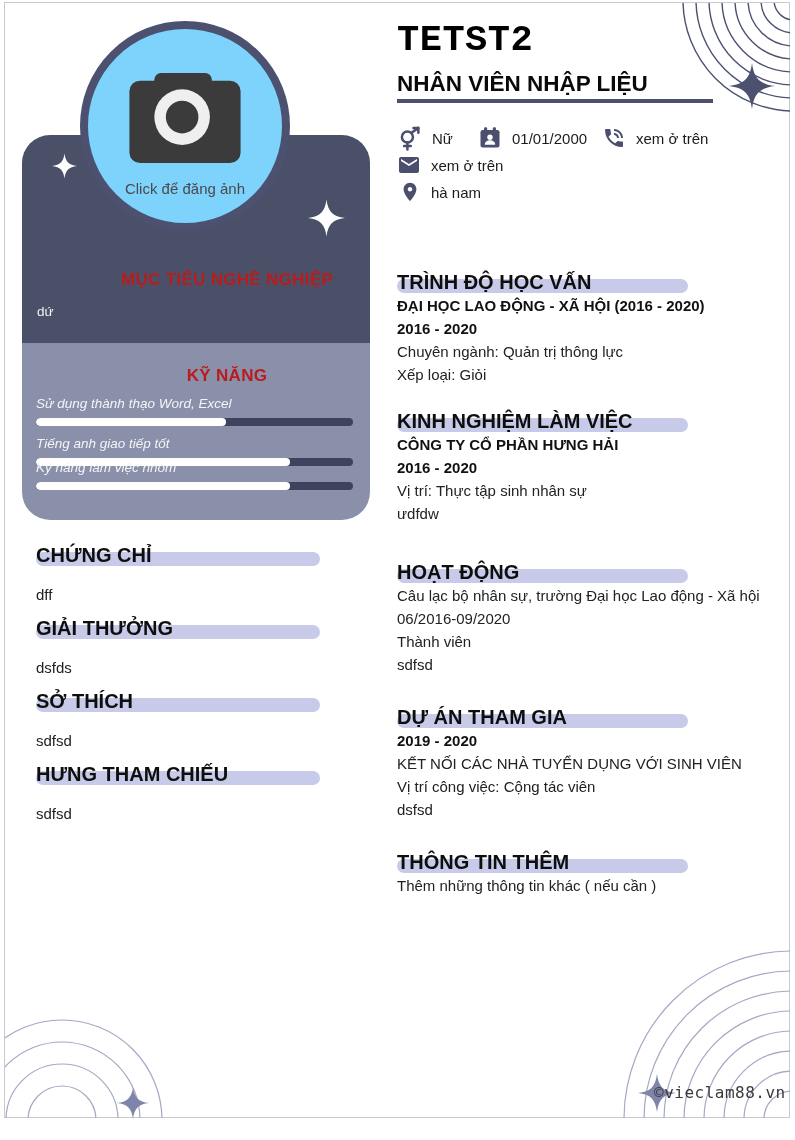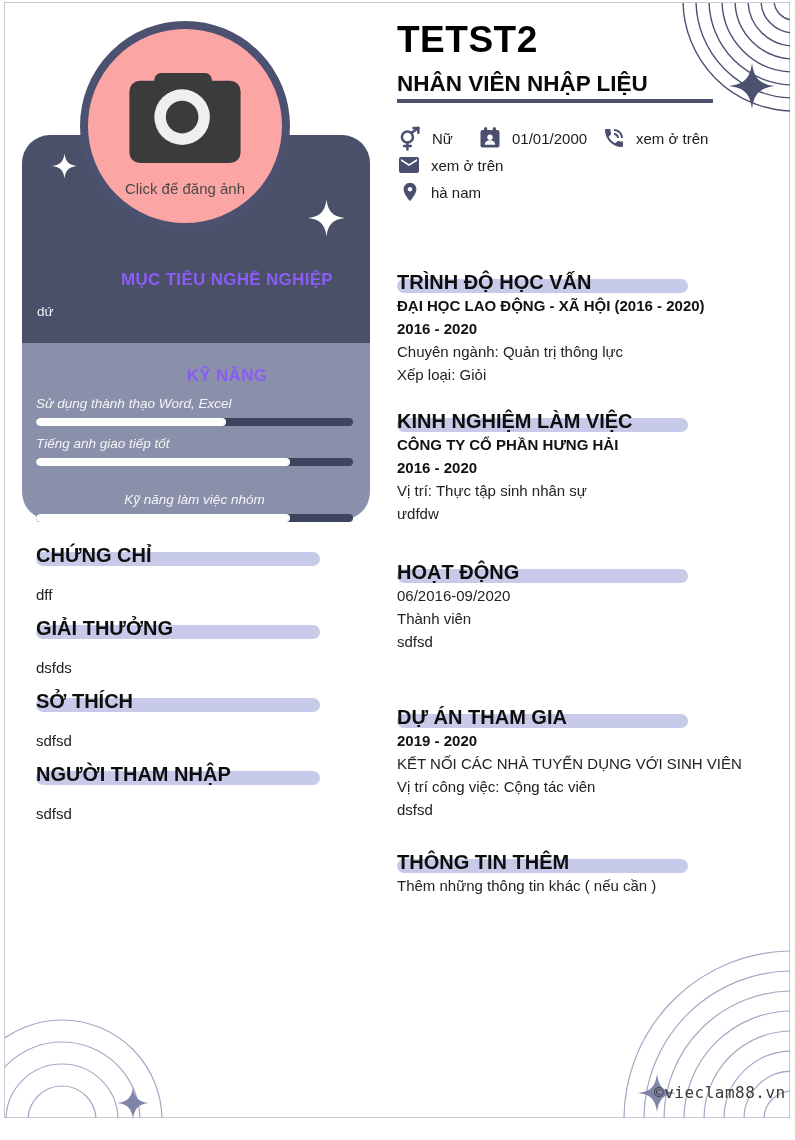--- a/index.html
+++ b/index.html
@@ -8,43 +8,43 @@
   .page-border { position:absolute; left:4px; top:2px; width:786px; height:1116px; border:1px solid #c9cacd; pointer-events:none; }
   svg { display:block; }
 
   
   .deco { position:absolute; pointer-events:none; }
 
   
   .panel-dark  { position:absolute; left:22px; top:135px; width:348px; height:208px; background:#4b5069; border-radius:28px 28px 0 0; }
   .panel-light { position:absolute; left:22px; top:343px; width:348px; height:177px; background:#8a90aa; border-radius:0 0 28px 28px; }
 
-  .photo { position:absolute; left:80px; top:21px; width:210px; height:210px; background:#fca5a5; border:8px solid #4c5170; border-radius:50%; cursor:pointer; }
+  .photo { position:absolute; left:80px; top:21px; width:210px; height:210px; background:#7dd3fc; border:8px solid #4c5170; border-radius:50%; cursor:pointer; }
   .photo .cam { position:absolute; left:50%; top:44px; transform:translateX(-50%); }
   .photo .photo-label { position:absolute; left:0; right:0; bottom:26px; text-align:center; font-size:15px; color:#4a4a4a; }
 
-  .objective-title, .skills-title { position:absolute; left:22px; width:410px; text-align:center; color:#8b5cf6; font-weight:bold; font-size:17px; letter-spacing:.3px; }
+  .objective-title, .skills-title { position:absolute; left:22px; width:410px; text-align:center; color:#b91c1c; font-weight:bold; font-size:17px; letter-spacing:.3px; }
   .objective-title { top:270px; }
   .objective-body  { position:absolute; left:37px; top:304px; color:#f2f3f7; font-size:13.5px;text-align:right; }
   .skills-title    { top:366px; }
 
   .skill-row { position:absolute; left:36px; width:317px;font-style:italic; }
   .skill-label { color:#f4f5f8; font-size:13.5px; line-height:16px; margin-bottom:6px; }
   .skill-track { height:8px; background:#3f445e; border-radius:4px; overflow:hidden; }
   .skill-fill  { height:100%; background:#ffffff; border-radius:4px; }
 
   
   .sec-head { position:relative; height:24px; }
   .sec-pill { position:absolute; left:0; top:9px; height:14px; border-radius:7px; background:#c7cbe9; }
   .sec-title { position:relative; z-index:1; font-size:20px; font-weight:bold; color:#0e0e0e; line-height:24px; white-space:nowrap; }
 
   .l-sec { position:absolute; left:36px; width:284px; }
   .l-sec .sec-pill { width:284px; }
   .l-sec .sec-body { margin-top:19px; font-size:15px; color:#222; }
-  .cv-name  { position:absolute; left:397px; top:20px; font-size:37px; font-weight:bold; letter-spacing:.5px; color:#000; line-height:40px; }
+  .cv-name  { position:absolute; left:397px; top:20px; font-size:37px; font-weight:bold; letter-spacing:.5px; color:#000; line-height:40px;font-family:Liberation Mono, monospace; }
   .cv-title { position:absolute; left:397px; top:70px; font-size:22.5px; font-weight:bold; color:#0a0a0a; line-height:28px; white-space:nowrap; }
   .cv-underline { position:absolute; left:397px; top:99px; width:316px; height:3.5px; background:#4c5170; }
 
   .contact { position:absolute; display:flex; align-items:center; gap:10px; font-size:15px; color:#1b1b1b; height:24px; white-space:nowrap; }
   .contact .ic { flex:0 0 auto; display:flex; align-items:center; }
 
   .r-sec { position:absolute; left:397px; width:345px; }
   .r-sec .sec-pill { width:291px; }
   .r-sec .sec-lines { }
   .r-sec .line { font-size:15px; line-height:23px; color:#222; white-space:nowrap; }
@@ -133,41 +133,41 @@
   <div class="skill-track">
       <div class="skill-fill" style="width: 60%;"></div>
     </div>
 </div>
 <div class="skill-row" style="top:436px;">
   <div class="skill-label">Tiếng anh giao tiếp tốt</div>
   <div class="skill-track">
       <div class="skill-fill" style="width: 80%;"></div>
     </div>
 </div>
-<div class="skill-row" style="top:492px;text-align:center;">
+<div class="skill-row" style="top:460px;">
   <div class="skill-label">Kỹ năng làm việc nhóm</div>
   <div class="skill-track">
       <div class="skill-fill" style="width: 80%;"></div>
     </div>
 </div>
 
 <div class="l-sec" style="top:543px;">
   <div class="sec-head"><span class="sec-pill"></span><span class="sec-title">CHỨNG CHỈ</span></div>
   <div class="sec-body">dff</div>
 </div>
 <div class="l-sec" style="top:616px;">
   <div class="sec-head"><span class="sec-pill"></span><span class="sec-title">GIẢI THƯỞNG</span></div>
   <div class="sec-body">dsfds</div>
 </div>
 <div class="l-sec" style="top:689px;">
   <div class="sec-head"><span class="sec-pill"></span><span class="sec-title">SỞ THÍCH</span></div>
   <div class="sec-body">sdfsd</div>
 </div>
 <div class="l-sec" style="top:762px;">
-  <div class="sec-head"><span class="sec-pill"></span><span class="sec-title">NGƯỜI THAM NHẬP</span></div>
+  <div class="sec-head"><span class="sec-pill"></span><span class="sec-title">HƯNG THAM CHIẾU</span></div>
   <div class="sec-body">sdfsd</div>
 </div>
 
 <div class="cv-name">TETST2</div>
 <div class="cv-title">NHÂN VIÊN NHẬP LIỆU</div>
 <div class="cv-underline"></div>
 
 <div class="contact" style="left:397px; top:126px;">
   <span class="ic">
     <svg width="25" height="25" viewBox="0 0 24 24">
@@ -239,20 +239,21 @@
     <div class="line bold">CÔNG TY CỔ PHẦN HƯNG HẢI</div>
     <div class="line bold">2016 - 2020</div>
     <div class="line">Vị trí: Thực tập sinh nhân sự</div>
     <div class="line">ưdfdw</div>
   </div>
 </div>
 
 <div class="r-sec" style="top:560px;">
   <div class="sec-head"><span class="sec-pill"></span><span class="sec-title">HOẠT ĐỘNG</span></div>
   <div class="sec-lines">
+    <div class="line">Câu lạc bộ nhân sự, trường Đại học Lao động - Xã hội</div>
     <div class="line">06/2016-09/2020</div>
     <div class="line">Thành viên</div>
     <div class="line">sdfsd</div>
   </div>
 </div>
 
 <div class="r-sec" style="top:705px;">
   <div class="sec-head"><span class="sec-pill"></span><span class="sec-title">DỰ ÁN THAM GIA</span></div>
   <div class="sec-lines">
     <div class="line bold">2019 - 2020</div>

